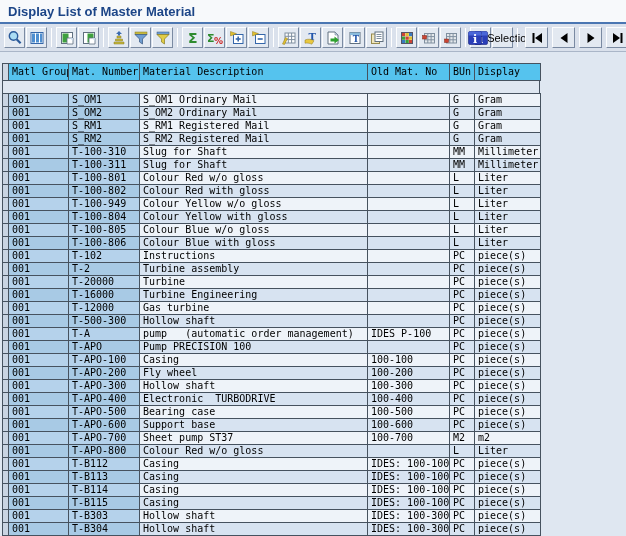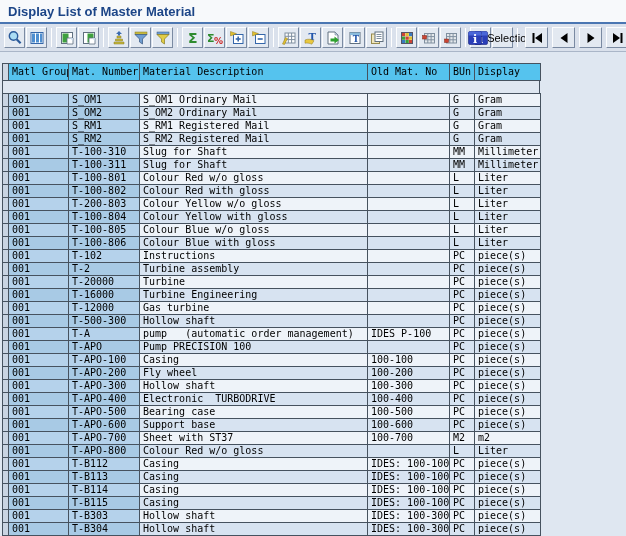--- a/index.html
+++ b/index.html
@@ -356,21 +356,21 @@
           <td class="key">001</td>
           <td class="key">T-100-802</td>
           <td>Colour Red with gloss</td>
           <td></td>
           <td>L</td>
           <td>Liter</td>
         </tr>
         <tr>
           <td class="lead"></td>
           <td class="key">001</td>
-          <td class="key">T-200-803</td>
+          <td class="key">T-100-949</td>
           <td>Colour Yellow w/o gloss</td>
           <td></td>
           <td>L</td>
           <td>Liter</td>
         </tr>
         <tr>
           <td class="lead"></td>
           <td class="key">001</td>
           <td class="key">T-100-804</td>
           <td>Colour Yellow with gloss</td>
@@ -519,21 +519,21 @@
           <td class="key">T-APO-600</td>
           <td>Support base</td>
           <td>100-600</td>
           <td>PC</td>
           <td>piece(s)</td>
         </tr>
         <tr>
           <td class="lead"></td>
           <td class="key">001</td>
           <td class="key">T-APO-700</td>
-          <td>Sheet with ST37</td>
+          <td>Sheet pump ST37</td>
           <td>100-700</td>
           <td>M2</td>
           <td>m2</td>
         </tr>
         <tr>
           <td class="lead"></td>
           <td class="key">001</td>
           <td class="key">T-APO-800</td>
           <td>Colour Red w/o gloss</td>
           <td></td>

